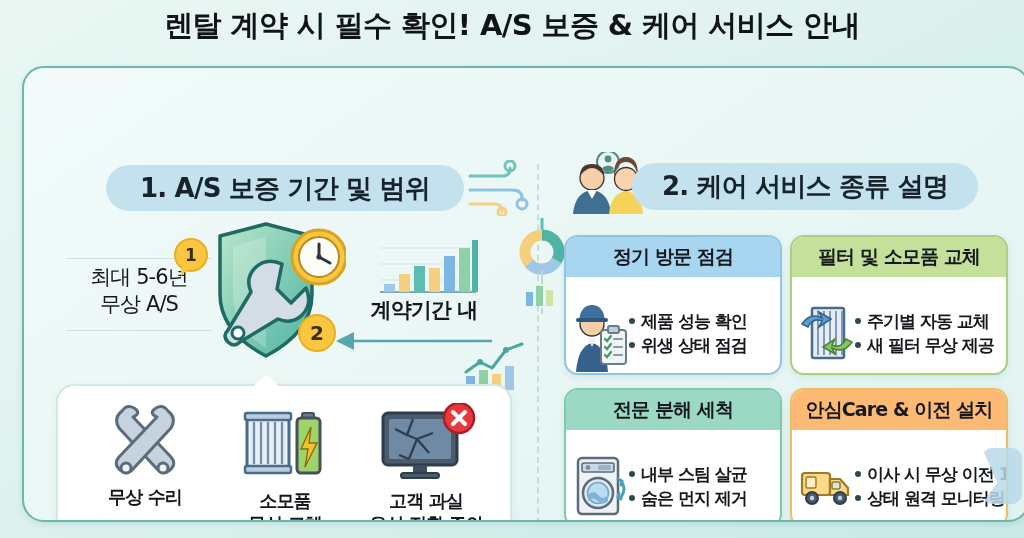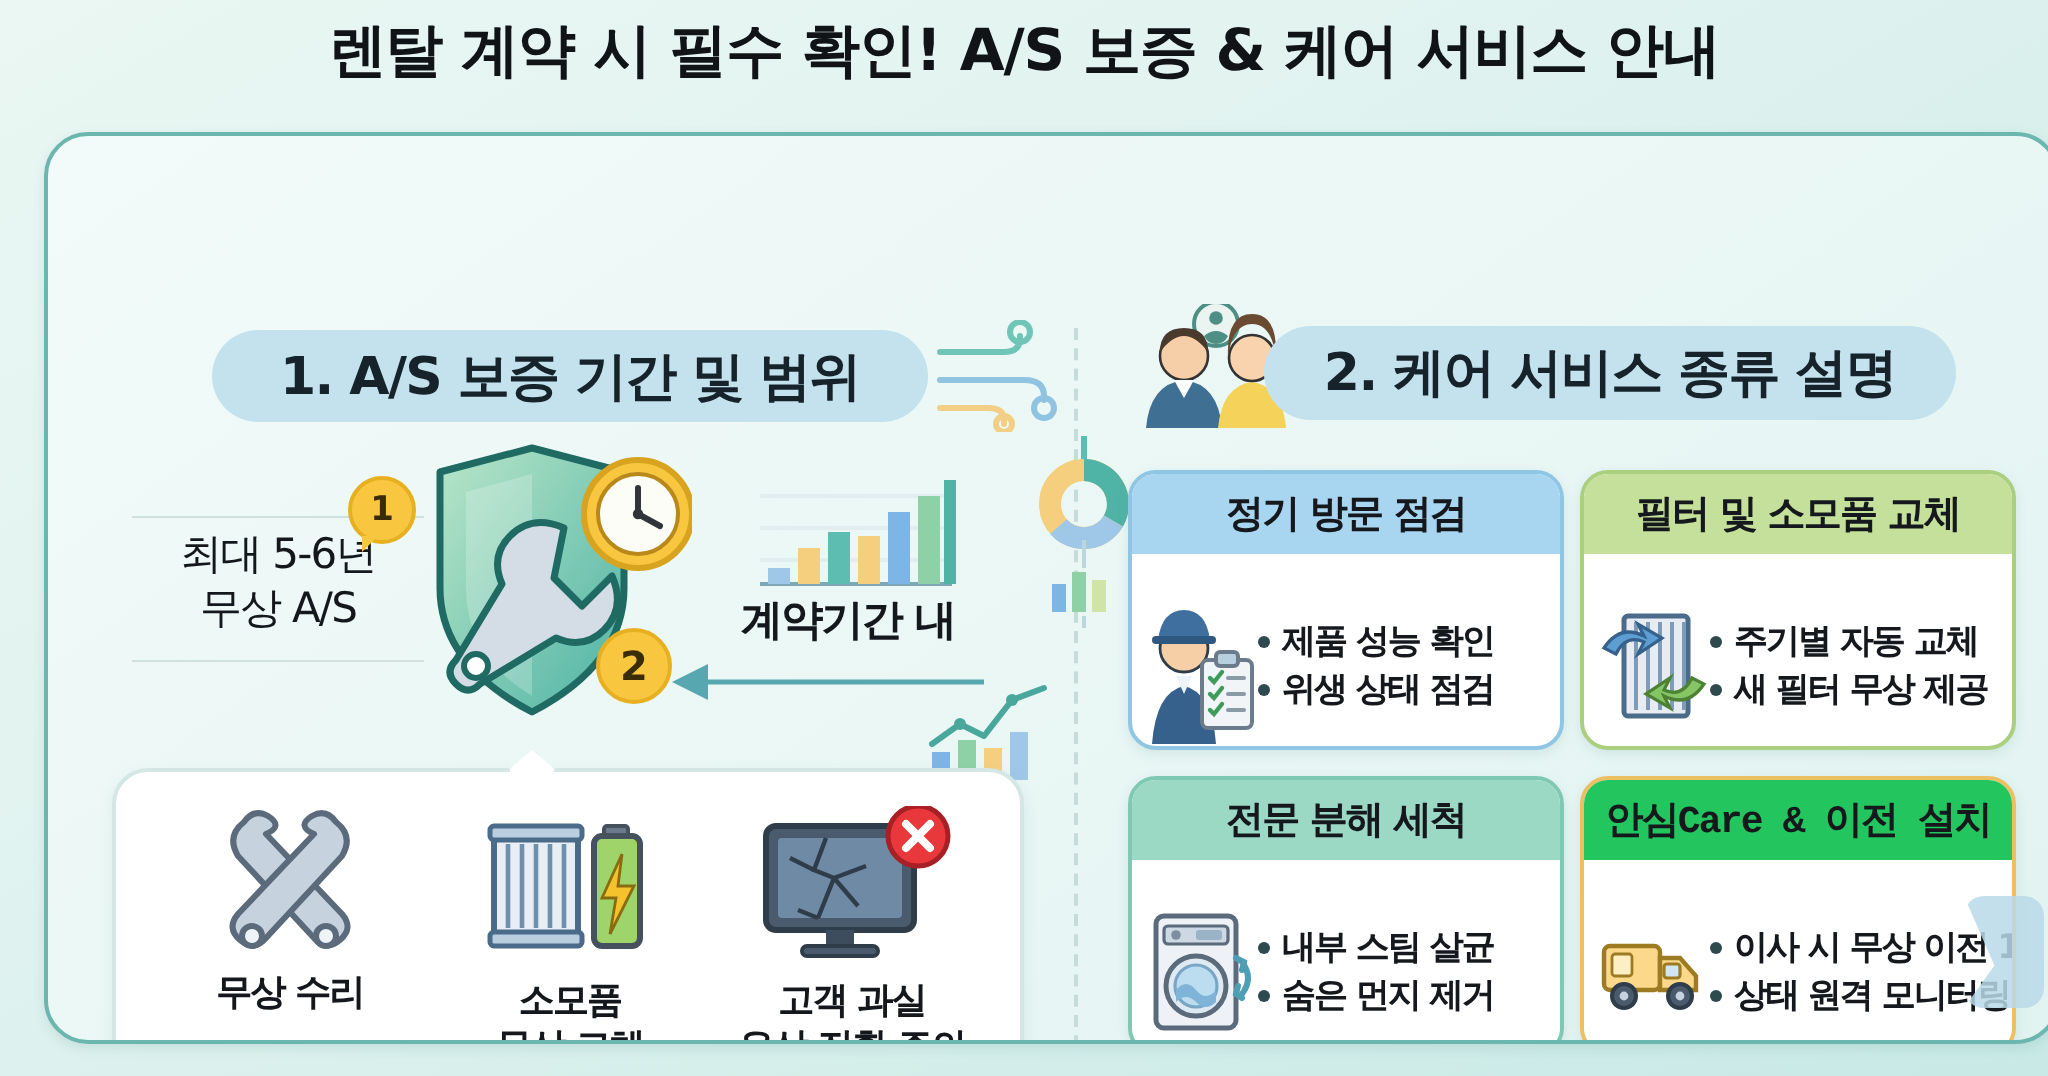--- a/index.html
+++ b/index.html
@@ -111,21 +111,21 @@
     content:"";position:absolute;left:1px;top:9px;width:6px;height:6px;
     border-radius:50%;background:#2f4a4f;
   }
   #care0{left:540px;top:167px;border:2px solid #8fc6e3;}
   #care0 .hd{background:#a8d5ef;}
   #care1{left:766px;top:167px;border:2px solid #aacf7e;}
   #care1 .hd{background:#c5e09a;}
   #care2{left:540px;top:320px;border:2px solid #7fc9b2;}
   #care2 .hd{background:#9cd9c4;}
   #care3{left:766px;top:320px;border:2px solid #edbf63;}
-  #care3 .hd{background:#22c55e;font-family:Liberation Mono, monospace;}
+  #care3 .hd{background:#fdba74;}
   .edge-deco{
     position:absolute;right:6px;bottom:16px;width:40px;height:56px;
     background:#b9d9e8;border-radius:10px;opacity:.85;
     clip-path:polygon(0 0,100% 0,100% 100%,0 100%,38% 62%);
   }
 </style>
 </head>
 <body>
 
 <div class="title">렌탈 계약 시 필수 확인! A/S 보증 &amp; 케어 서비스 안내</div>

